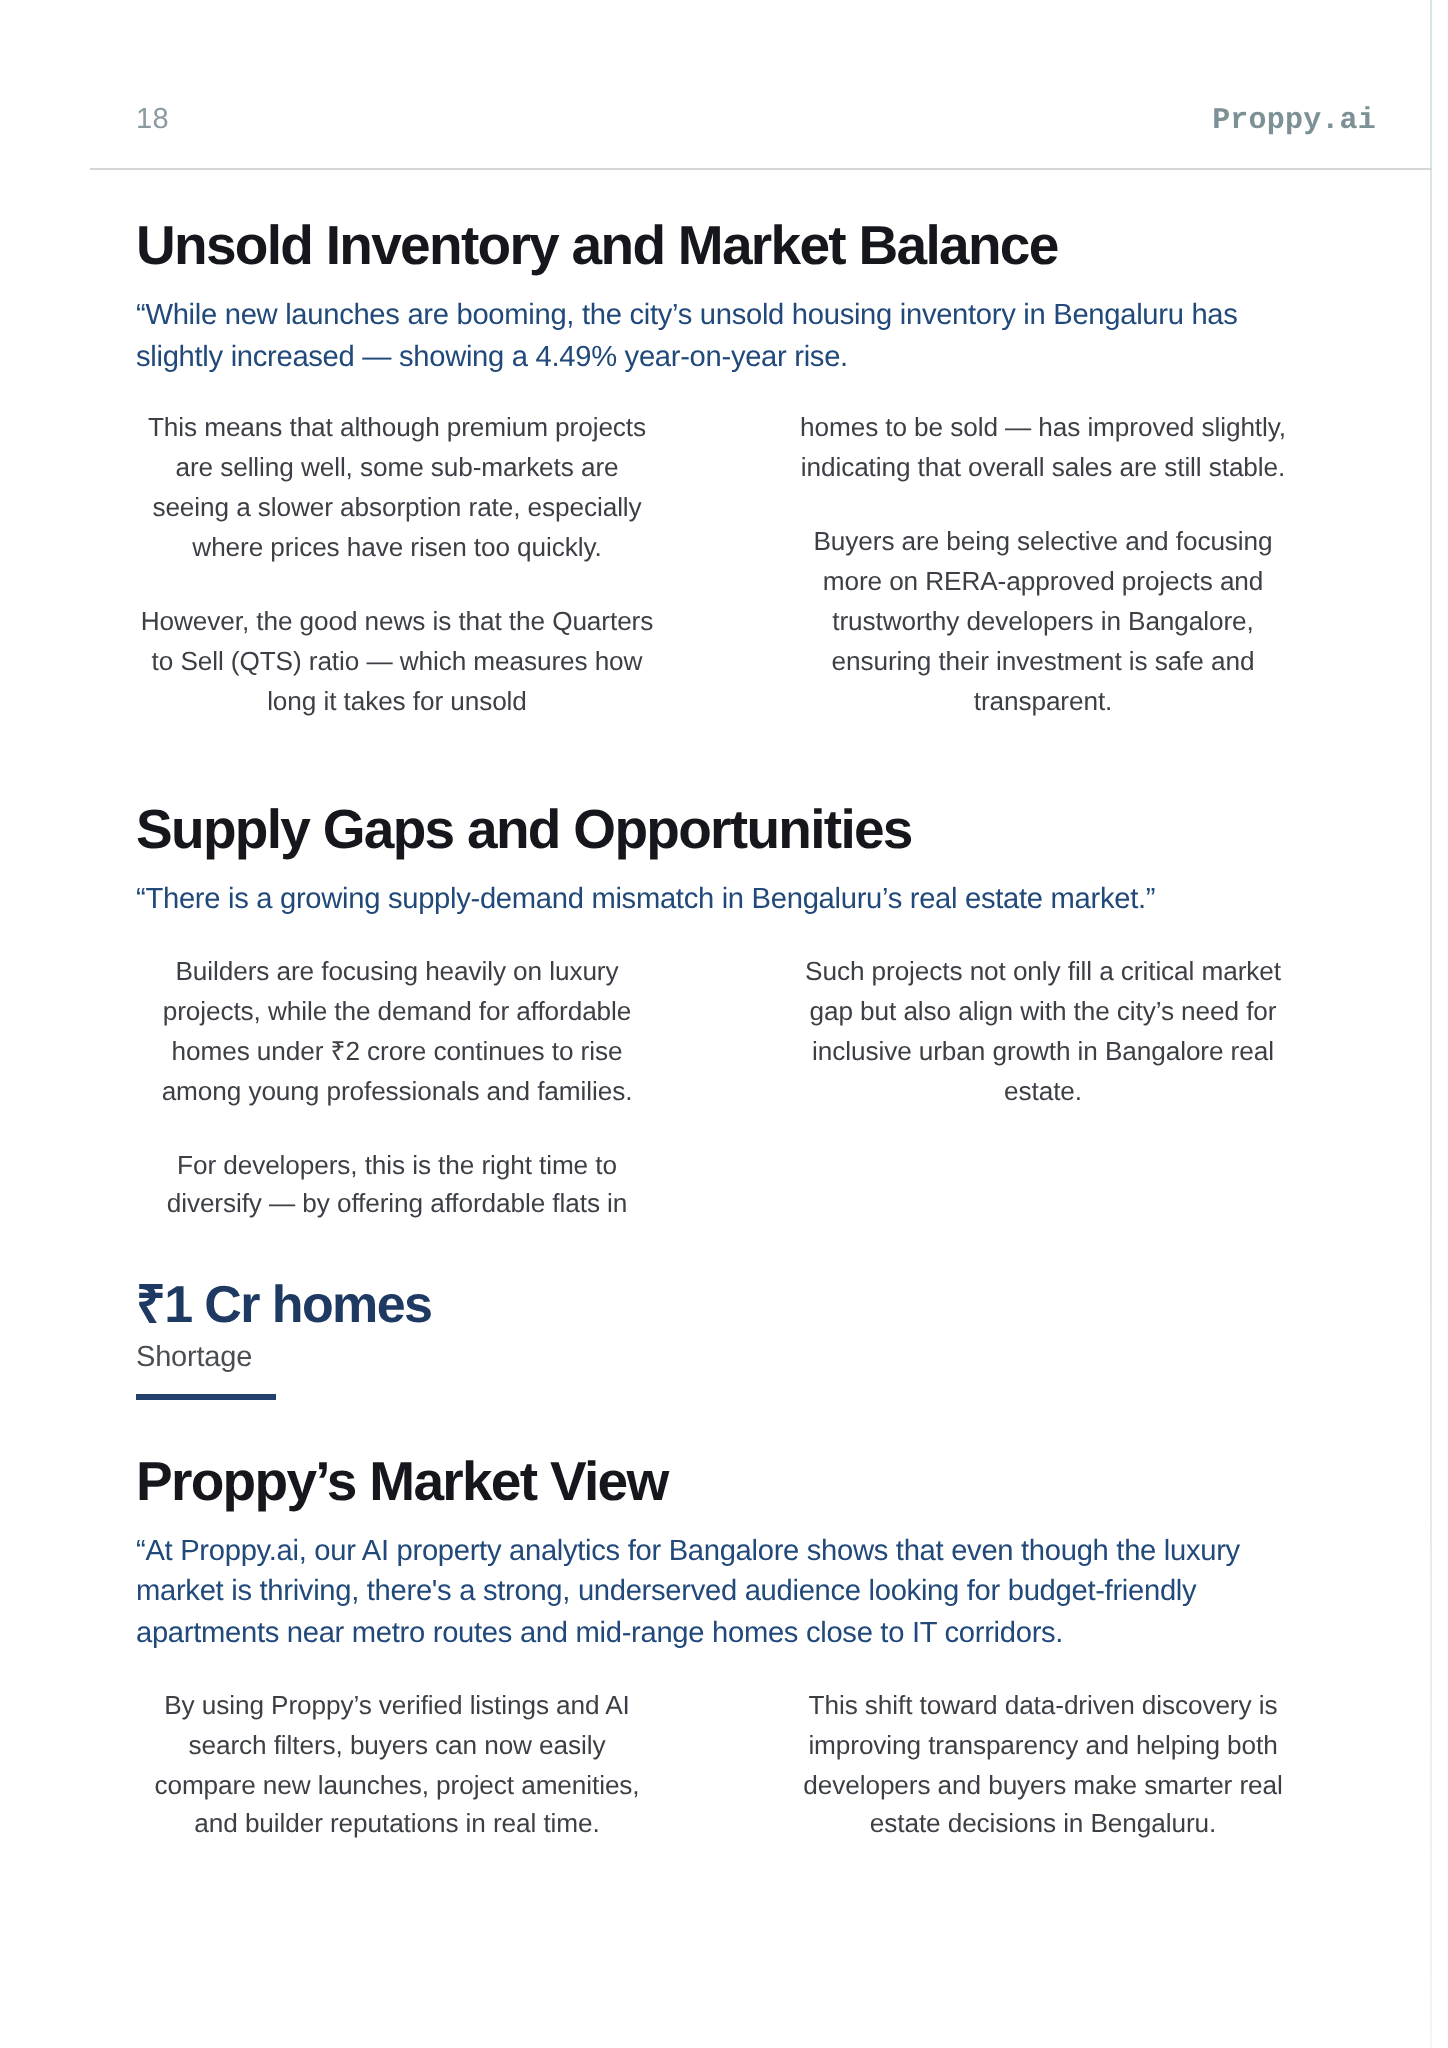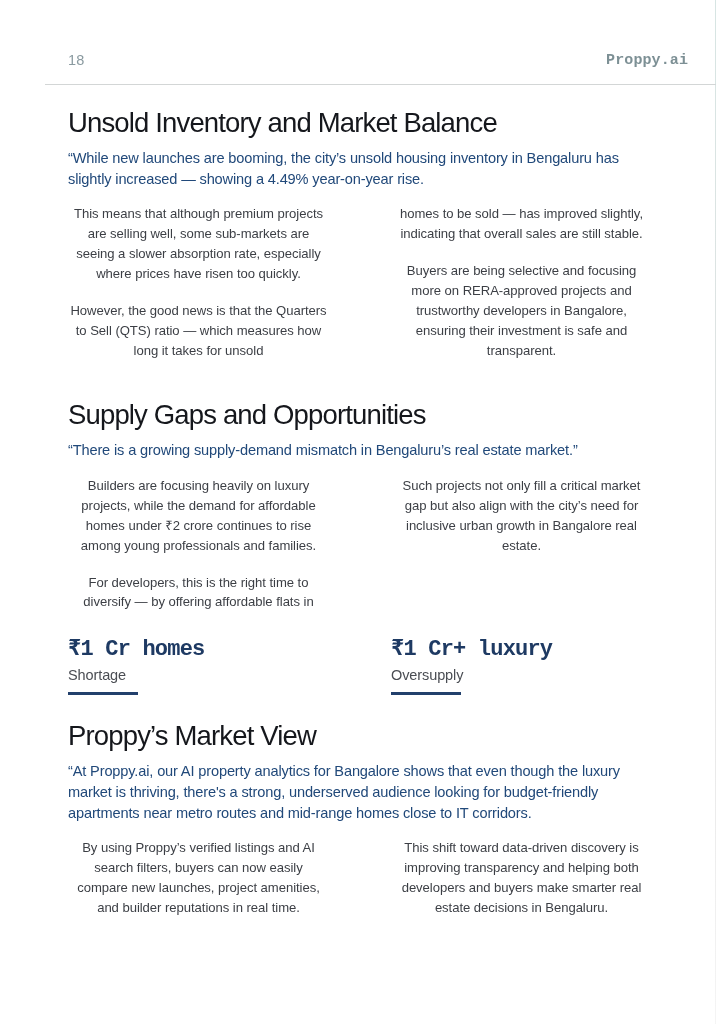--- a/index.html
+++ b/index.html
@@ -76,21 +76,21 @@
     top: 108px;
     width: 584px;
   }
 
   .section { }
 
   h2.section-title {
     margin: 0;
     font-size: 27.5px;
     line-height: 1.12;
-    font-weight: 400;
+    font-weight: 700;
     color: #15171c;
     letter-spacing: -0.85px;
   }
 
   p.section-lede {
     margin: 9px 0 0 0;
     font-size: 14.6px;
     line-height: 1.42;
     font-weight: 400;
     color: #21497a;
@@ -120,26 +120,25 @@
   
   .stats {
     display: flex;
     gap: 62px;
     margin-top: 26px;
   }
   .stat {
     width: 261px;
   }
   .stat-value {
-    font-size: 22px;
+    font-size: 26px;
     line-height: 1.1;
     font-weight: 700;
     color: #1e3a63;
     letter-spacing: -0.8px;
-    font-family: Liberation Mono, monospace;
   }
   .stat-label {
     margin-top: 3px;
     font-size: 14.5px;
     line-height: 1.3;
     color: #4a4d53;
     letter-spacing: -0.1px;
   }
   .stat-rule {
     margin-top: 8px;
@@ -195,25 +194,20 @@
           <p> Such projects not only fill a critical market gap but also align with the city’s need for inclusive urban growth in Bangalore real estate.</p>
         </div>
       </div>
 
       <div class="stats">
         <div class="stat">
           <div class="stat-value">₹1 Cr homes</div>
           <div class="stat-label">Shortage</div>
           <div class="stat-rule"></div>
         </div>
-        <div class="stat">
-          <div class="stat-value">₹1 Cr+ luxury</div>
-          <div class="stat-label">Oversupply</div>
-          <div class="stat-rule"></div>
-        </div>
       </div>
     </div>
 
     <div class="gap-2"></div>
 
     <div class="section">
       <h2 class="section-title">Proppy’s Market View</h2>
       <p class="section-lede">“At Proppy.ai, our AI property analytics for Bangalore shows that even though the luxury market is thriving, there's a strong, underserved audience looking for budget-friendly apartments near metro routes and mid-range homes close to IT corridors.</p>
       <div class="cols">
         <div class="col">

